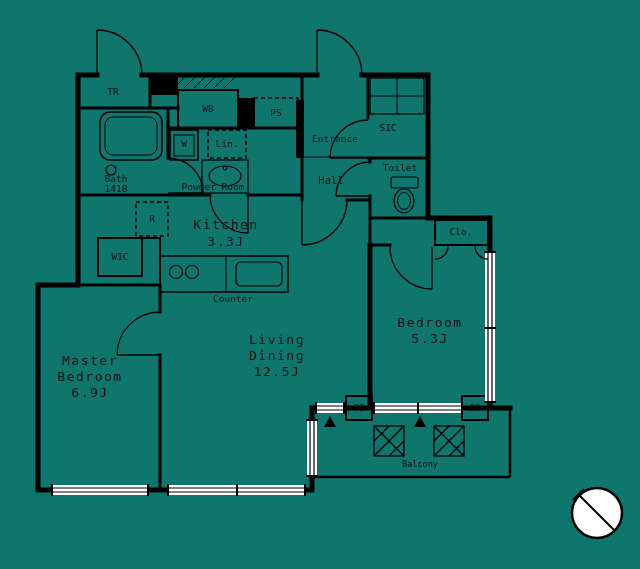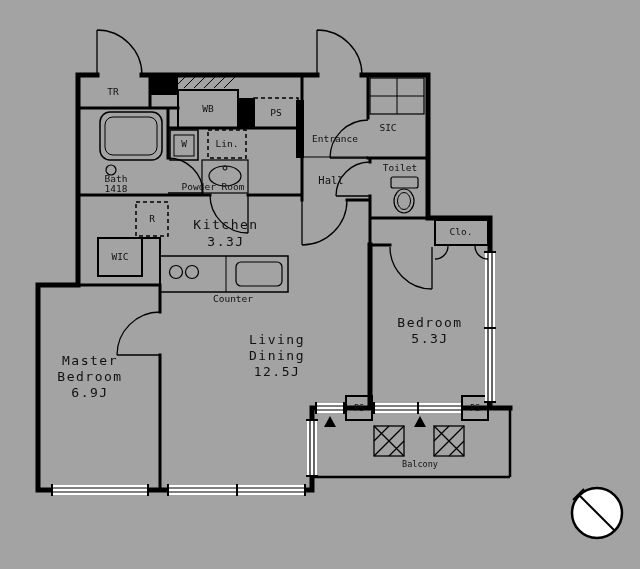--- a/index.html
+++ b/index.html
@@ -1,19 +1,19 @@
 <!DOCTYPE html>
 <html><head>
 <meta charset="utf-8">
 <style>
   html,body{margin:0;padding:0;background:#ffffff;}
   #stage{
     position:relative;
     width:640px;height:569px;
-    background:#a3a3a3;
+    background:#0f766e;
     font-family:"DejaVu Sans Mono", monospace;
   }
   svg{display:block;}
   text{
     fill:#111111;
     font-family:"DejaVu Sans Mono", monospace;
   }
   .t8{font-size:8.5px;}
   .t9{font-size:9.5px;}
   .t10{font-size:10.5px;}

